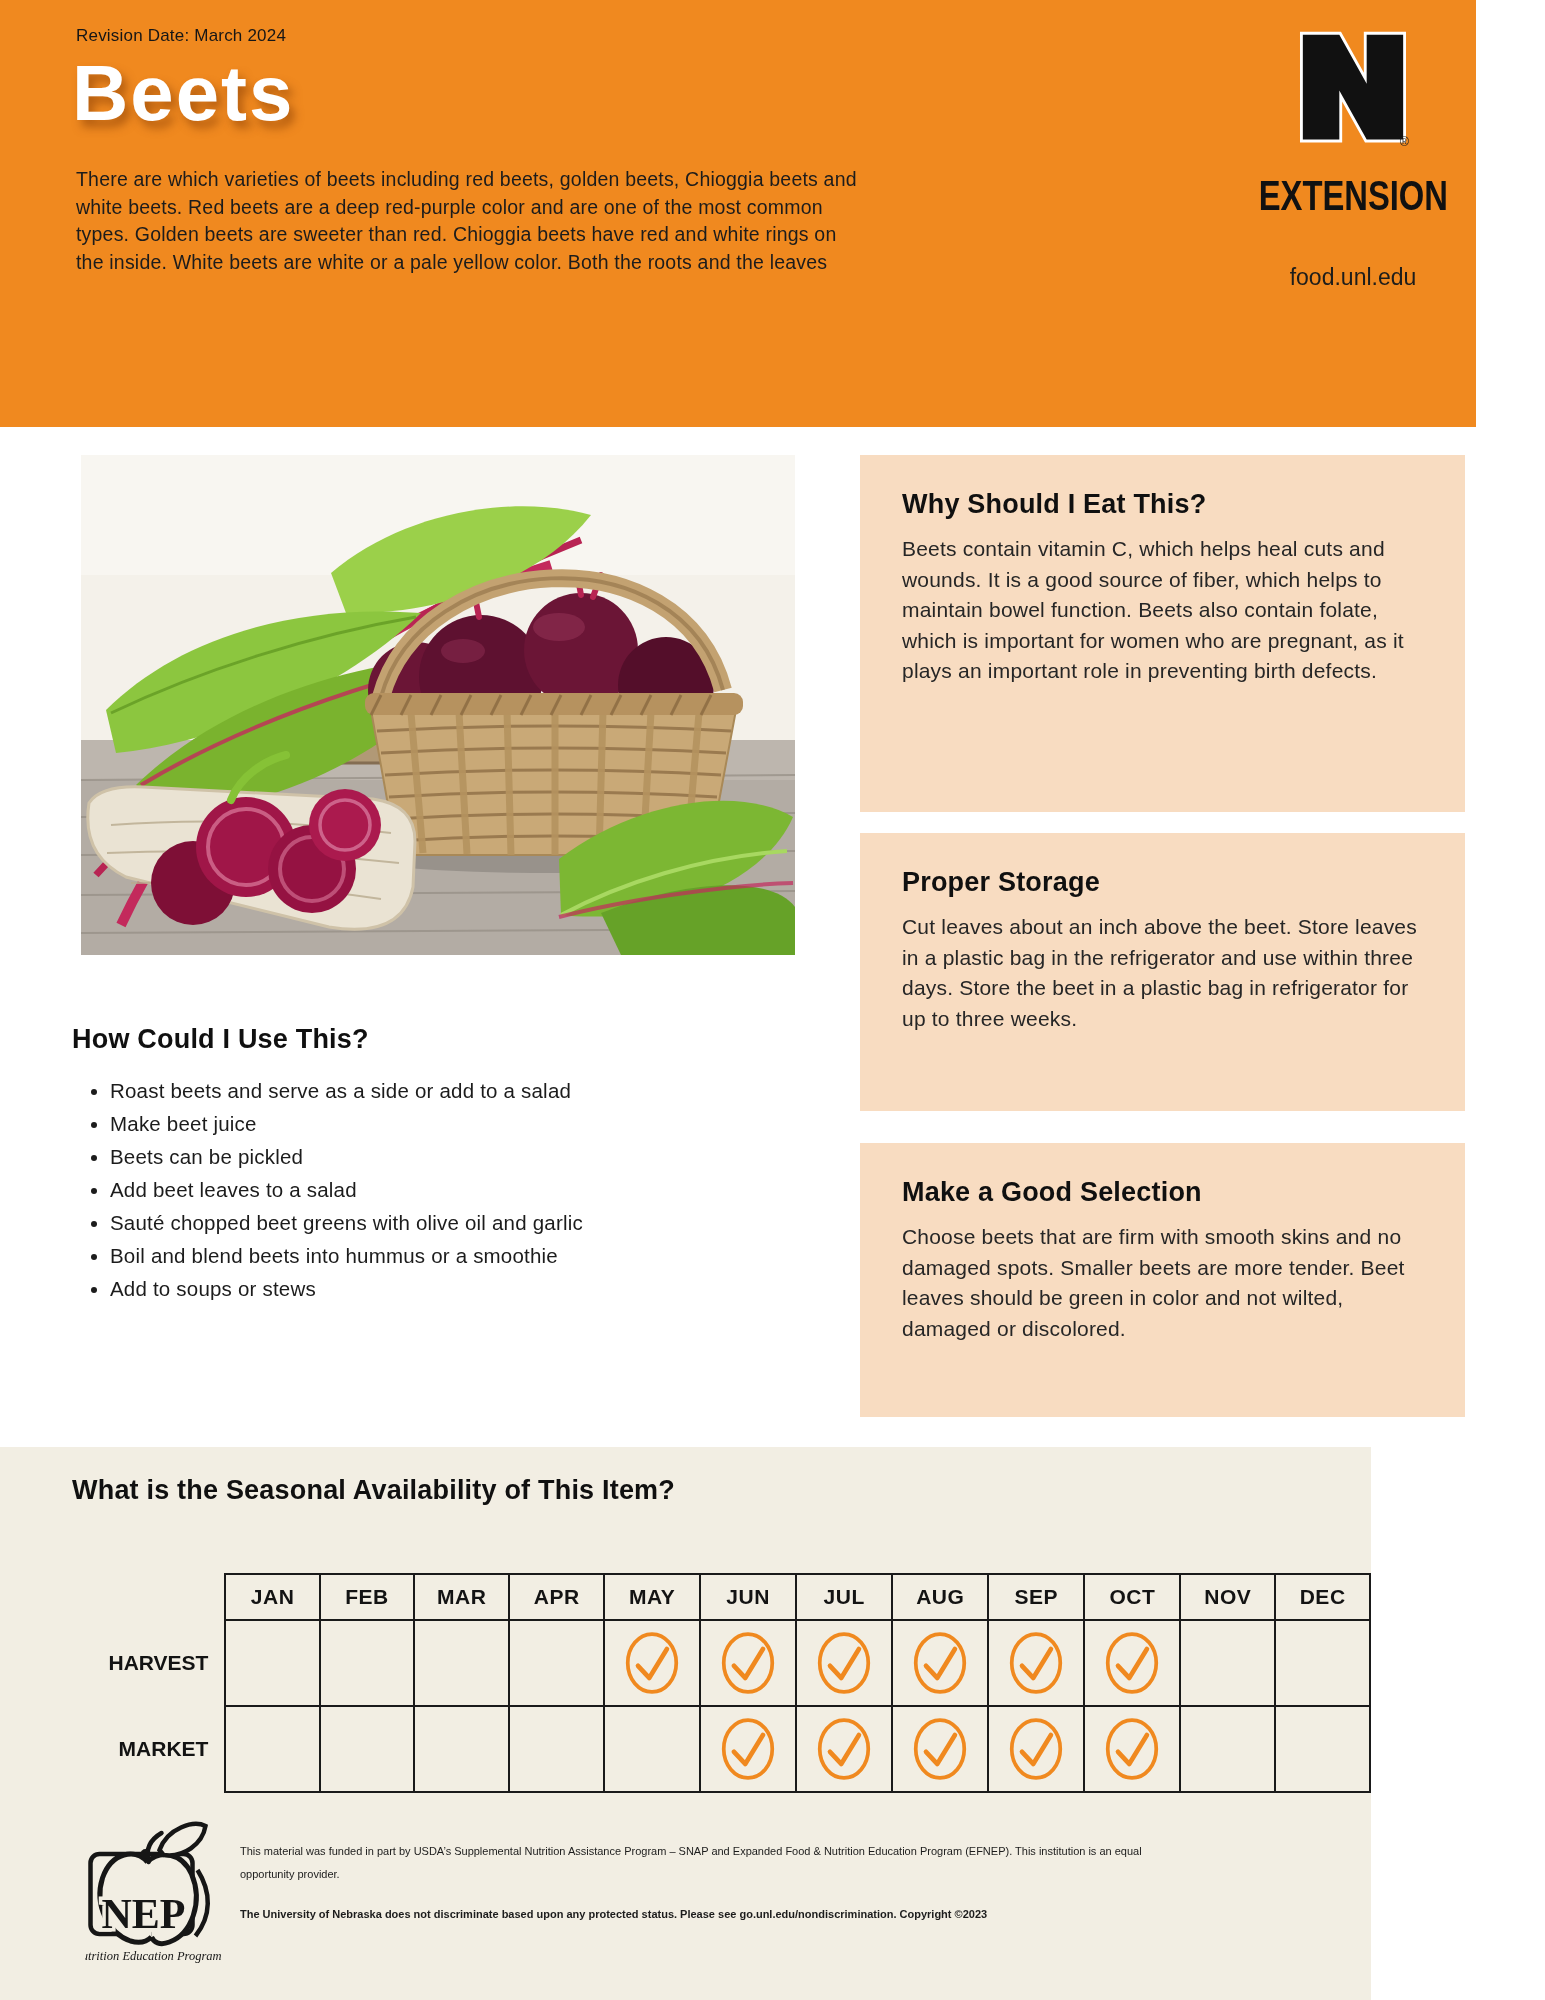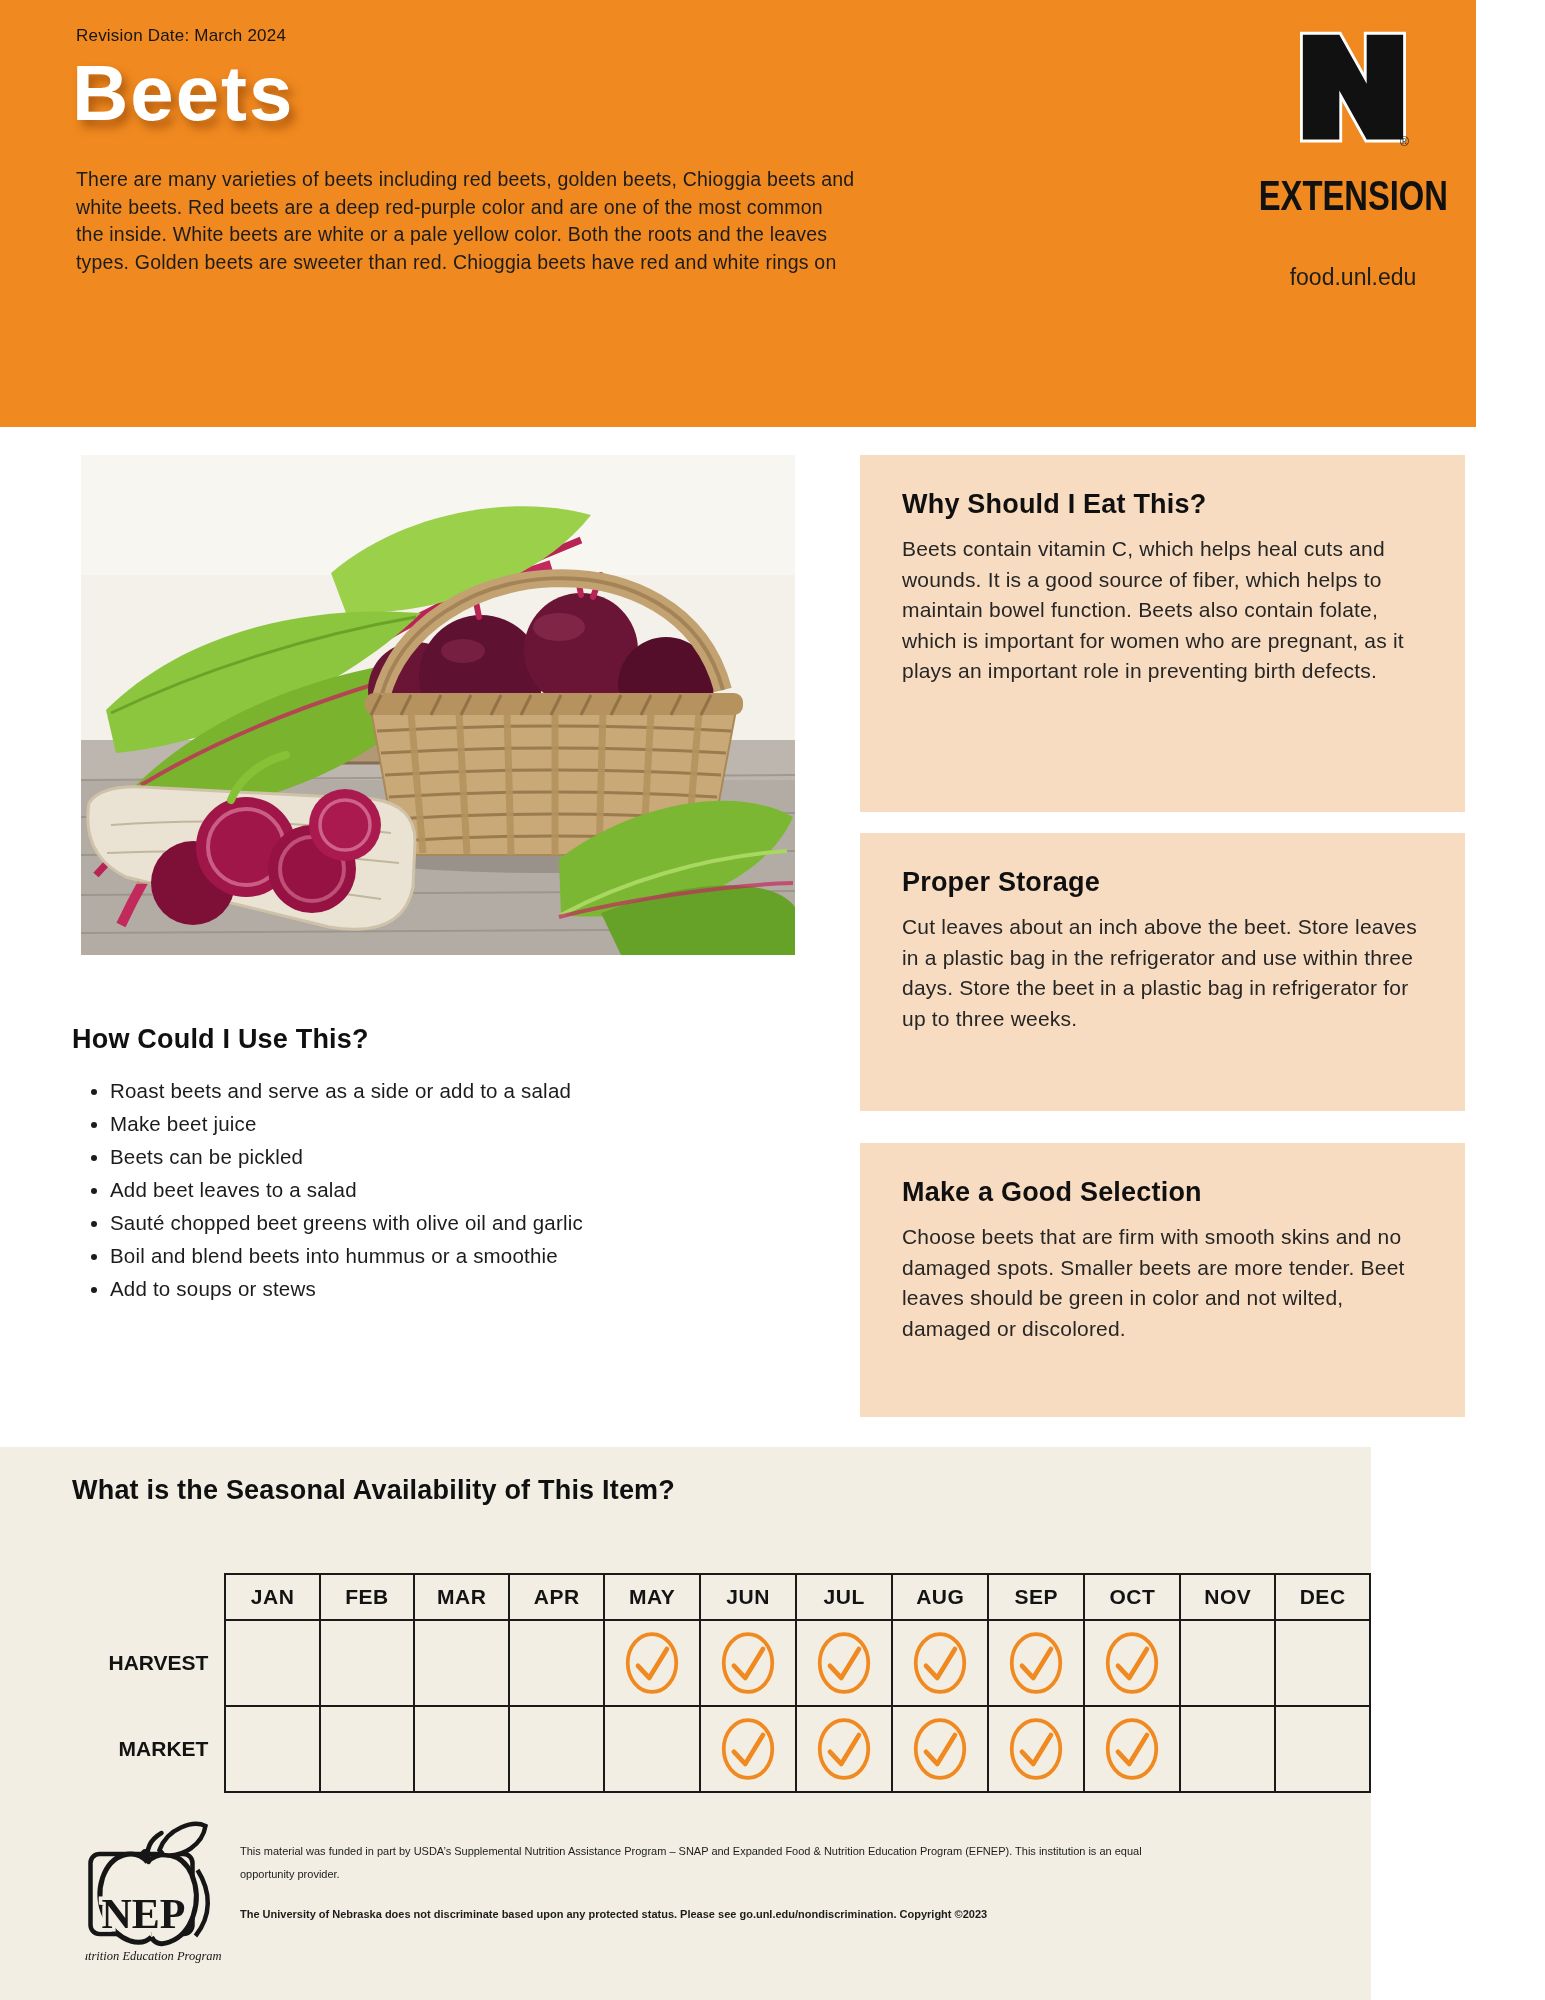--- a/index.html
+++ b/index.html
@@ -60,24 +60,24 @@
 </style>
 </head>
 <body>
 
 <div class="page">
 
   <header class="band">
     <div class="rev-date">Revision Date: March 2024</div>
     <h1 class="big-title">Beets</h1>
     <div class="intro">
-      <div>There are many varieties of beets including red beets, golden beets, Chioggia beets and</div>
+      <div>There are which varieties of beets including red beets, golden beets, Chioggia beets and</div>
       <div>white beets. Red beets are a deep red-purple color and are one of the most common</div>
+      <div>types. Golden beets are sweeter than red. Chioggia beets have red and white rings on</div>
       <div>the inside. White beets are white or a pale yellow color. Both the roots and the leaves</div>
-      <div>types. Golden beets are sweeter than red. Chioggia beets have red and white rings on</div>
     </div>
     <div class="brand">
       <svg class="n-svg" viewBox="0 0 100 105" aria-hidden="true">
         <path d="M6,4 H38 L62,47 V4 H94 V96 H62 L38,53 V96 H6 Z" fill="#111111" stroke="#ffffff" stroke-width="5" paint-order="stroke" stroke-linejoin="miter"></path>
         <text x="95" y="102" font-size="11" fill="#1d1d1b" text-anchor="middle">®</text>
       </svg>
       <div class="wordmark">EXTENSION</div>
       <div class="site">food.unl.edu</div>
     </div>
   </header>

